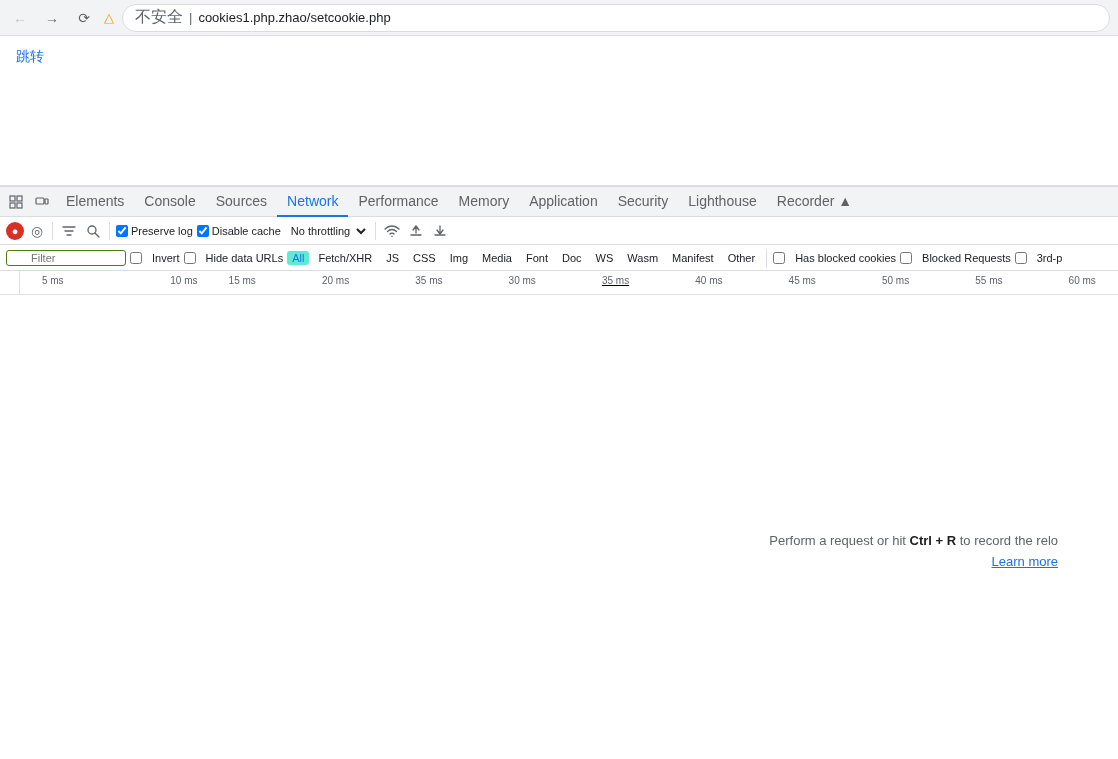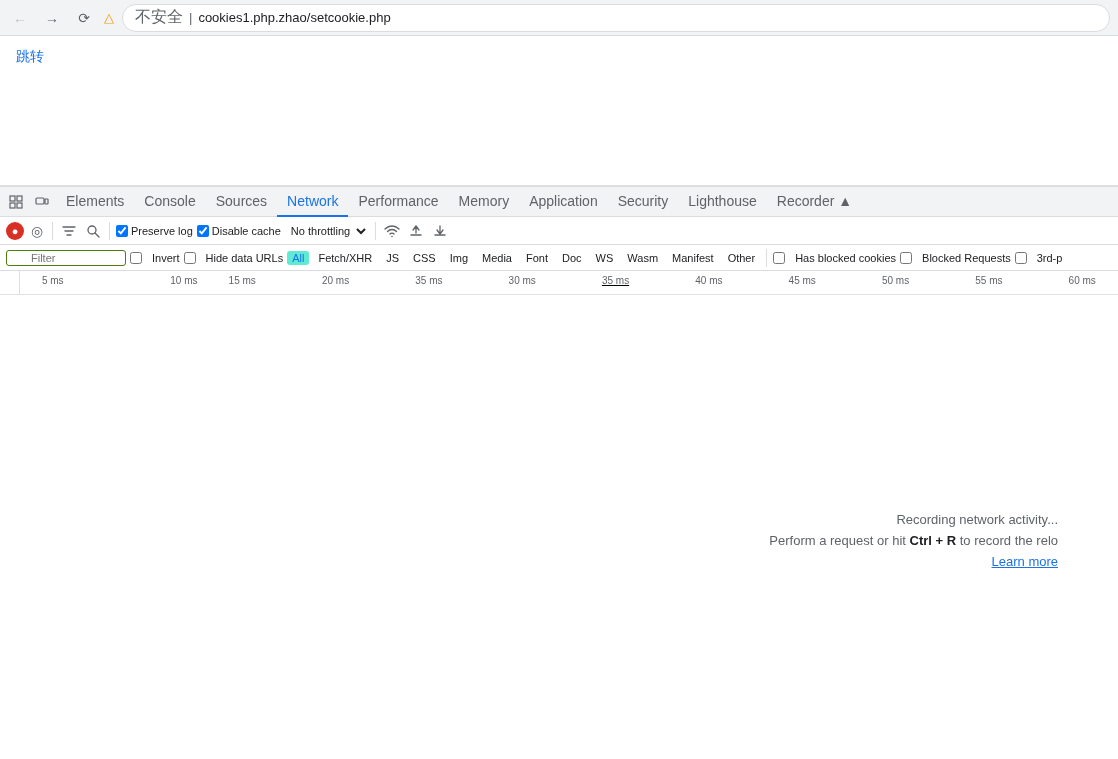--- a/index.html
+++ b/index.html
@@ -480,21 +480,20 @@
           <span class="tick-label">55 ms</span>
         </div>
         <div class="timeline-tick" style="left: 95.5%;">
           <span class="tick-label">60 ms</span>
         </div>
       </div>
   </div>
 
   <div class="network-empty">
     <div class="recording-msg">
-      <p>Recording network activity...</p>
       <p>
         <span>Perform a request or hit </span><span style="font-weight:bold;color:#202124;">Ctrl + R</span><span> to record the relo</span>
       </p>
       <p>
         <span class="link-text" style="color:#1a73e8;text-decoration:underline;cursor:pointer;">Learn more</span>
       </p>
     </div>
   </div>
 
 </div>

